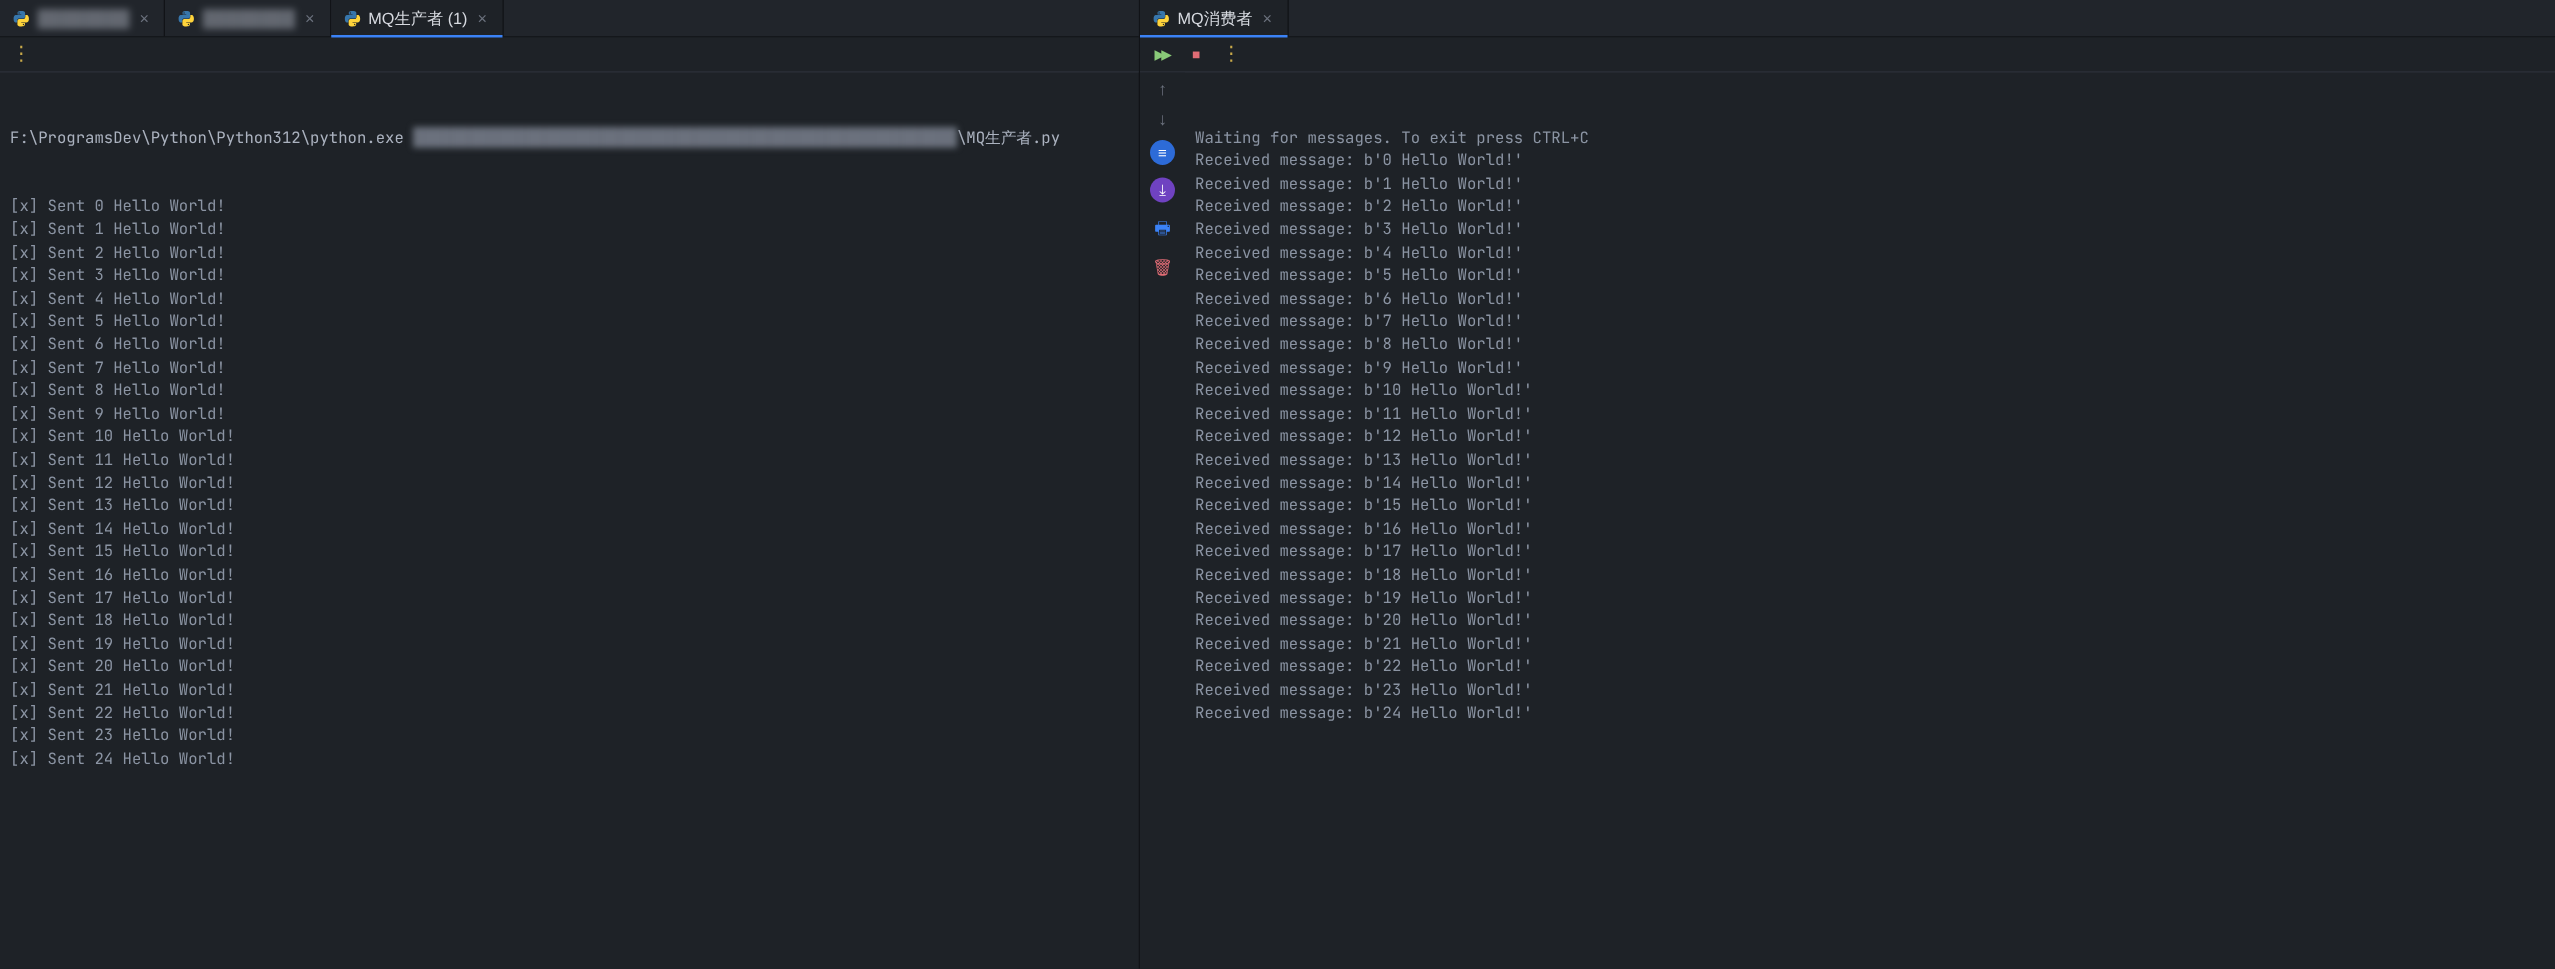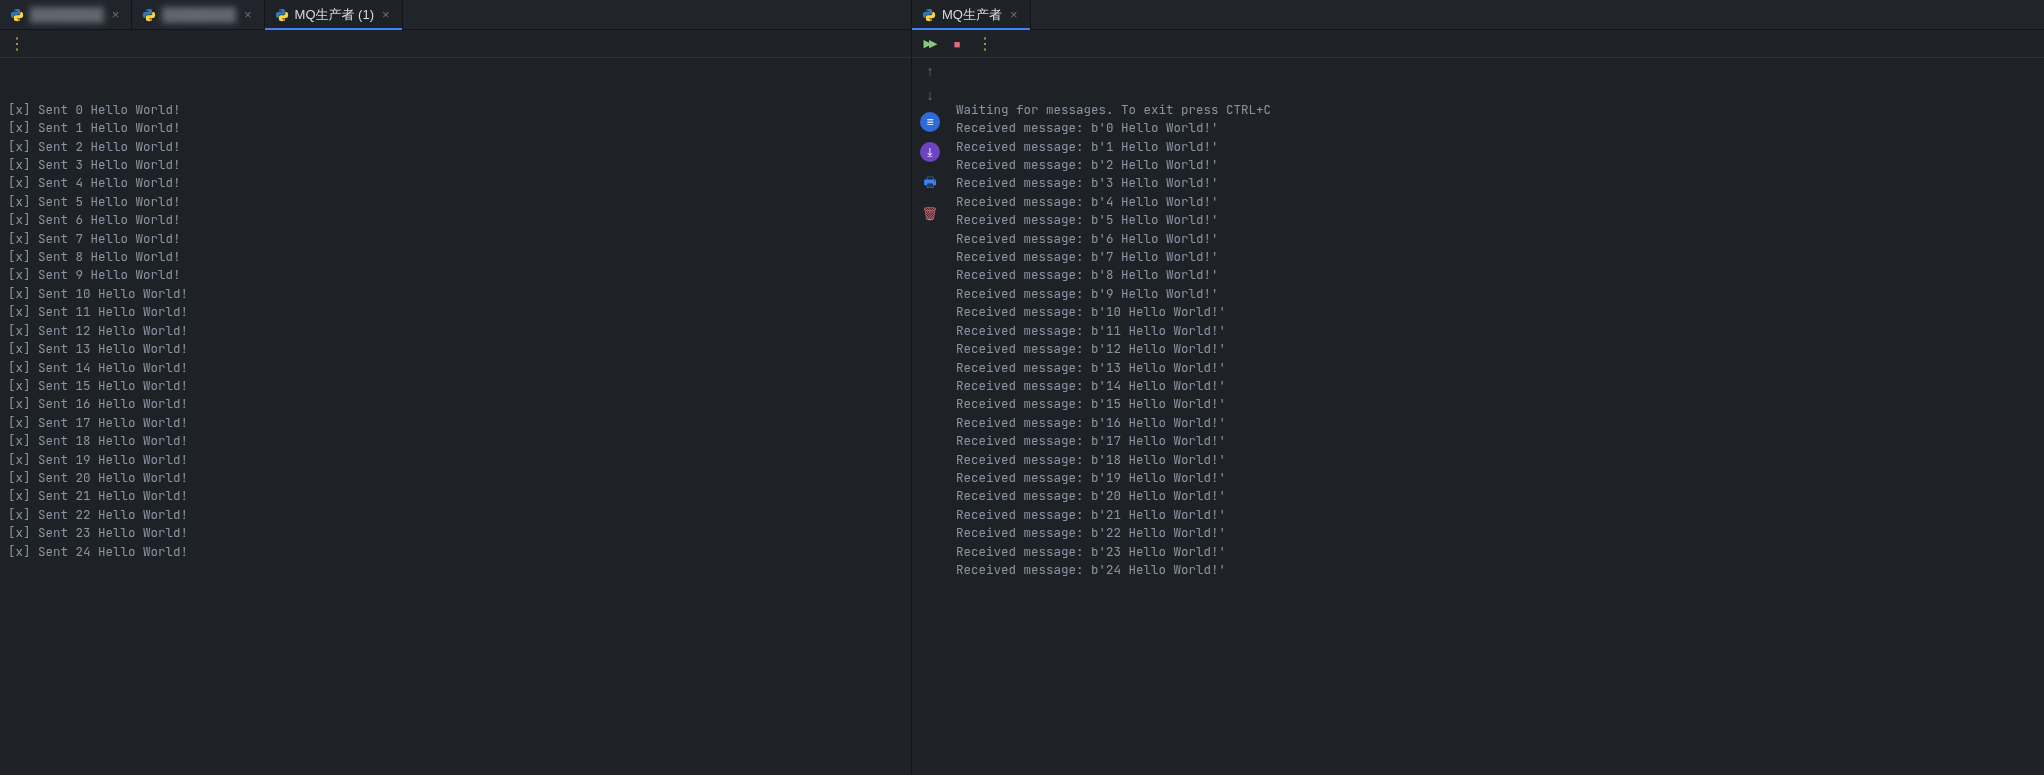--- a/index.html
+++ b/index.html
@@ -148,33 +148,34 @@
         <span class="close">×</span>
       </div>
     </div>
 
   <div class="toolbar">
     <span class="tb-icon dots-v">⋮</span>
   </div>
 
   <div class="content">
     <div class="console">
+      <div class="cmd-line"><span class="cmd-path">F:\ProgramsDev\Python\Python312\python.exe </span><span class="cmd-args">██████████████████████████████████████████████████████████</span><span class="cmd-tail">\MQ生产者.py</span></div>
       <div id="lines-left"><div>[x] Sent 0 Hello World!</div><div>[x] Sent 1 Hello World!</div><div>[x] Sent 2 Hello World!</div><div>[x] Sent 3 Hello World!</div><div>[x] Sent 4 Hello World!</div><div>[x] Sent 5 Hello World!</div><div>[x] Sent 6 Hello World!</div><div>[x] Sent 7 Hello World!</div><div>[x] Sent 8 Hello World!</div><div>[x] Sent 9 Hello World!</div><div>[x] Sent 10 Hello World!</div><div>[x] Sent 11 Hello World!</div><div>[x] Sent 12 Hello World!</div><div>[x] Sent 13 Hello World!</div><div>[x] Sent 14 Hello World!</div><div>[x] Sent 15 Hello World!</div><div>[x] Sent 16 Hello World!</div><div>[x] Sent 17 Hello World!</div><div>[x] Sent 18 Hello World!</div><div>[x] Sent 19 Hello World!</div><div>[x] Sent 20 Hello World!</div><div>[x] Sent 21 Hello World!</div><div>[x] Sent 22 Hello World!</div><div>[x] Sent 23 Hello World!</div><div>[x] Sent 24 Hello World!</div></div>
     </div>
   </div>
 </div>
 
 <div class="pane pane-right">
   <div class="tabs" id="tabs-right">
       <div class="tab active">
         <svg class="py-icon" viewBox="0 0 32 32">
           <path fill="#3776ab" d="M15.9 2c-7 0-6.6 3-6.6 3v3.2h6.7v1H6.7S2 8.6 2 15.9s4.1 7 4.1 7h2.4v-3.4s-.1-4.1 4-4.1h6.7s3.8.1 3.8-3.7V5.6S23.6 2 15.9 2zM12 4.3a1.2 1.2 0 1 1 0 2.4 1.2 1.2 0 0 1 0-2.4z"></path>
           <path fill="#ffd43b" d="M16.1 30c7 0 6.6-3 6.6-3v-3.2H16v-1h9.3S30 23.4 30 16.1s-4.1-7-4.1-7h-2.4v3.4s.1 4.1-4 4.1h-6.7s-3.8-.1-3.8 3.7v6.1S8.4 30 16.1 30zM20 27.7a1.2 1.2 0 1 1 0-2.4 1.2 1.2 0 0 1 0 2.4z"></path>
         </svg>
-        <span>MQ生产者</span>
+        <span>MQ消费者</span>
         <span class="close">×</span>
       </div>
     </div>
 
   <div class="toolbar">
     <span class="tb-icon" style="color:#89ca78;font-size:11px;letter-spacing:-3px;">▶▶</span>
     <span class="tb-icon" style="color:#e06c75;font-size:11px;">■</span>
     <span class="tb-icon dots-v">⋮</span>
   </div>
 

